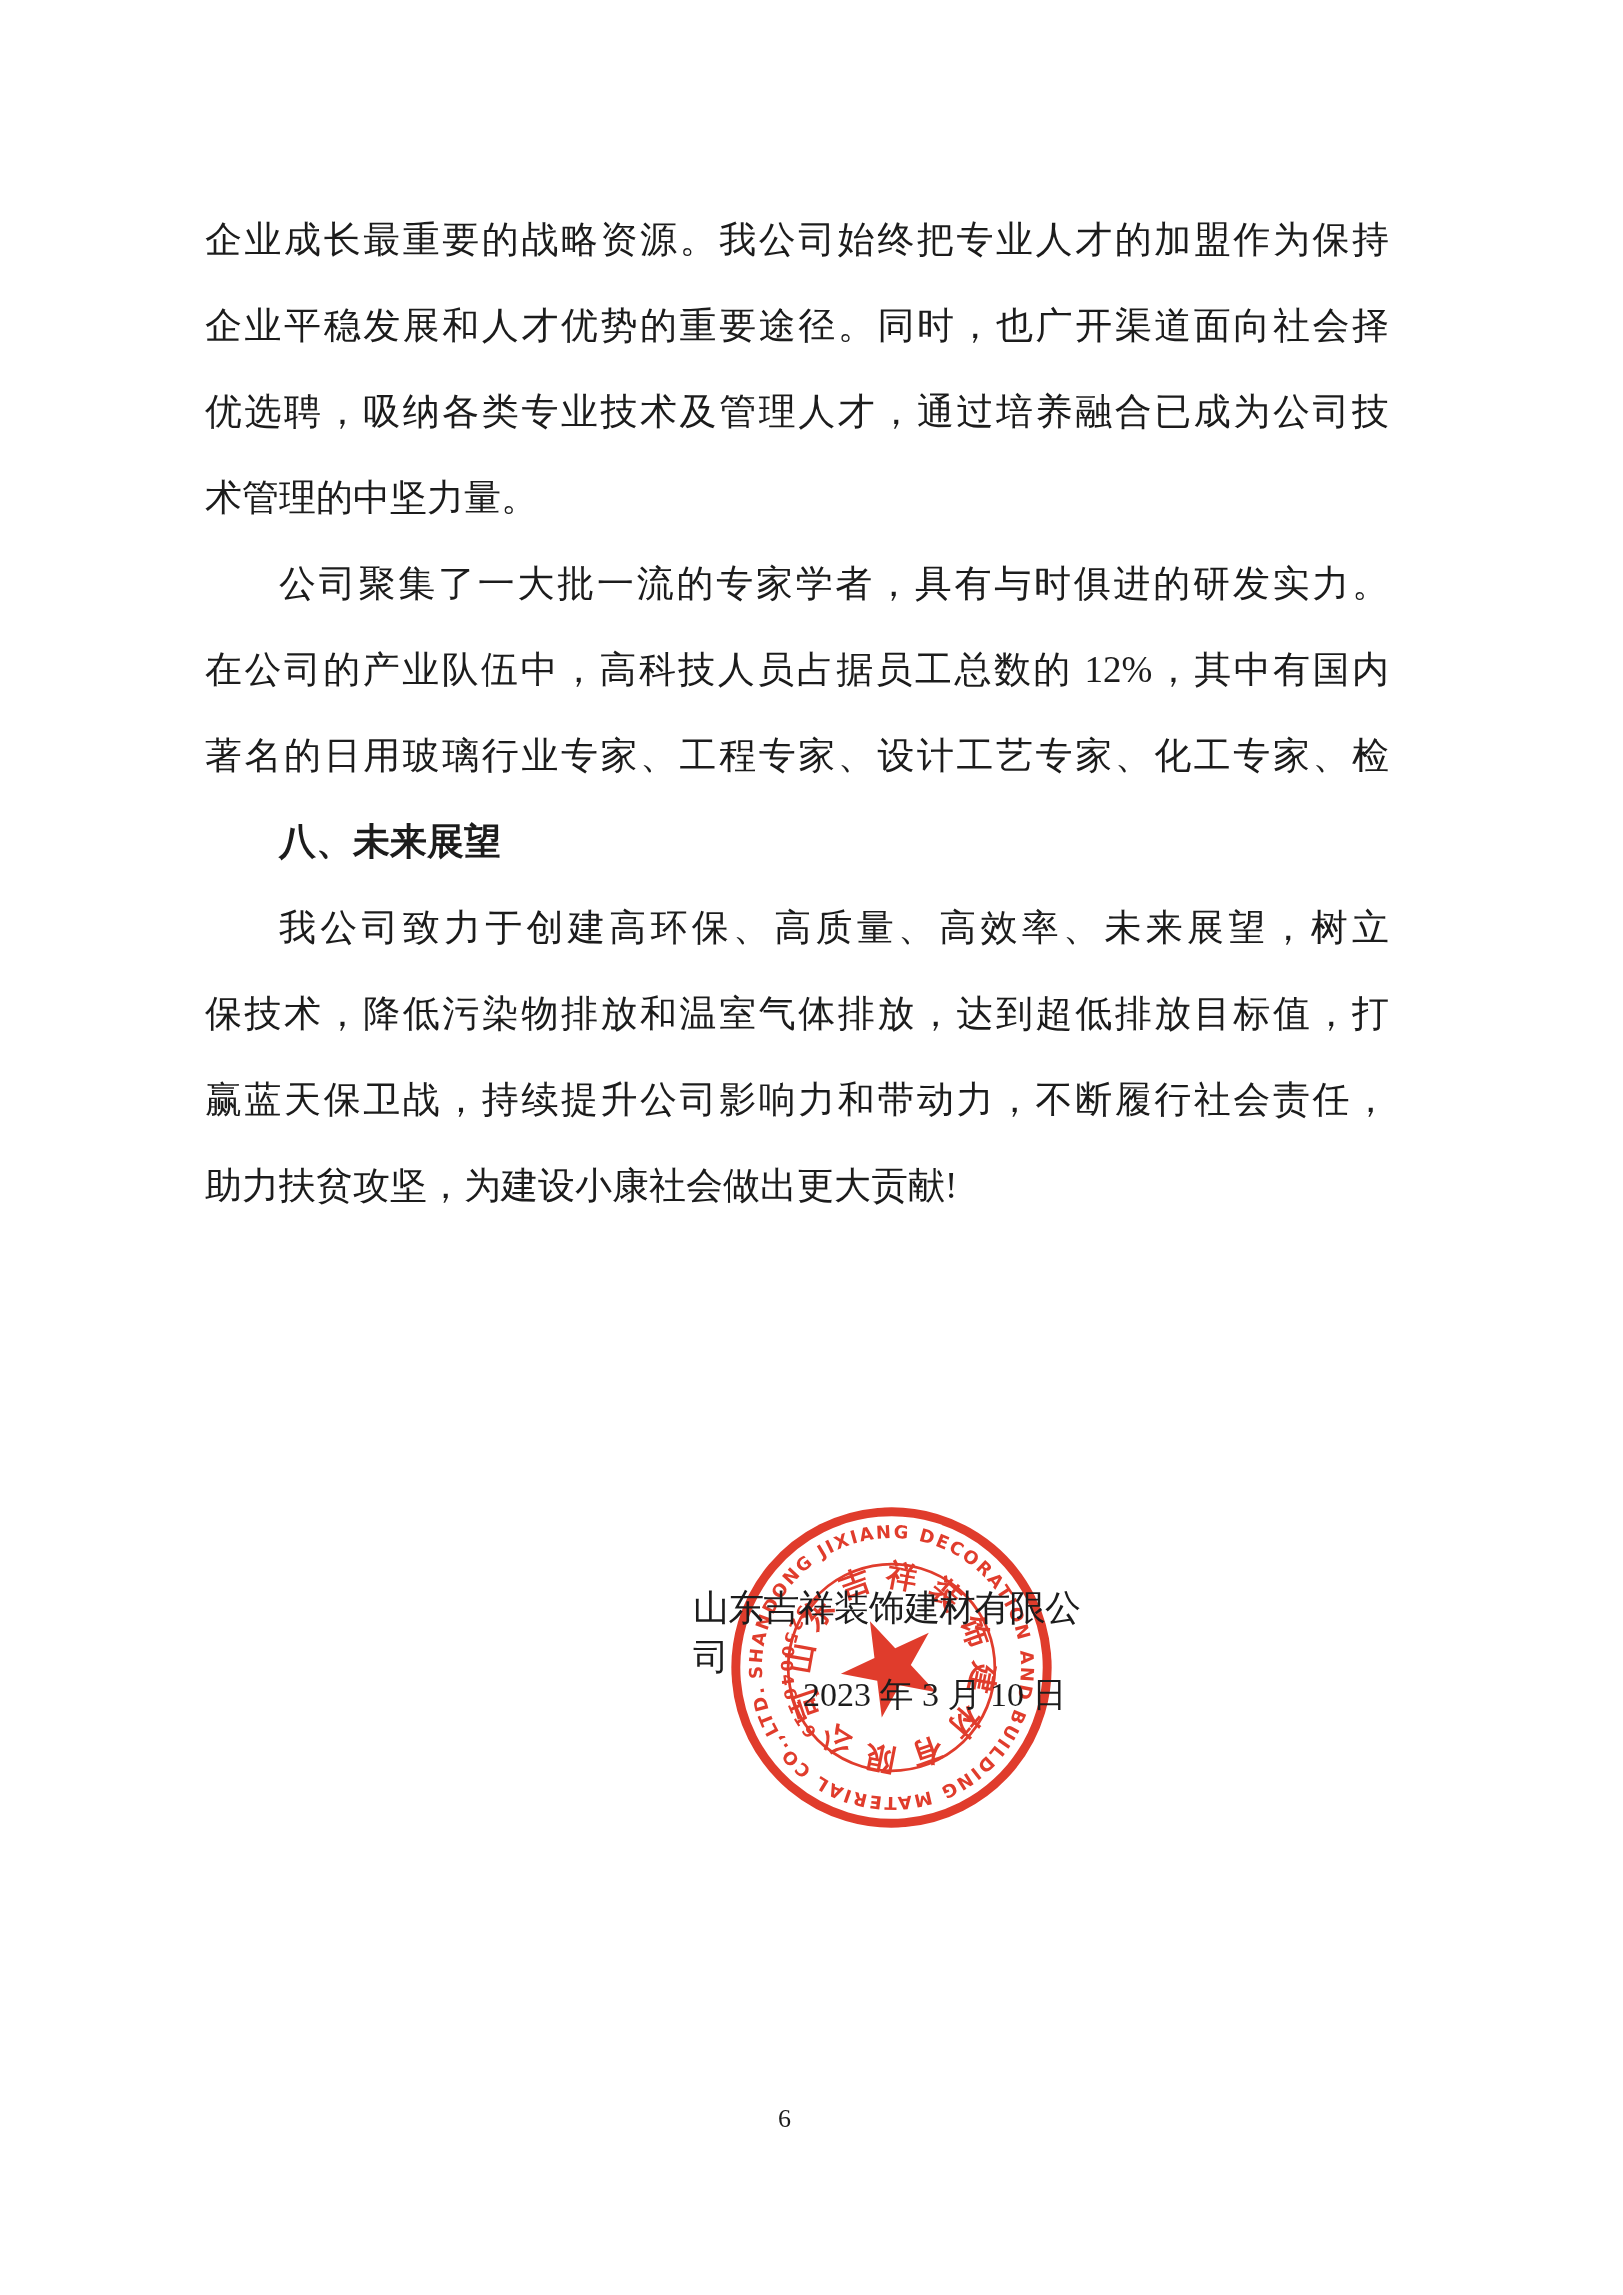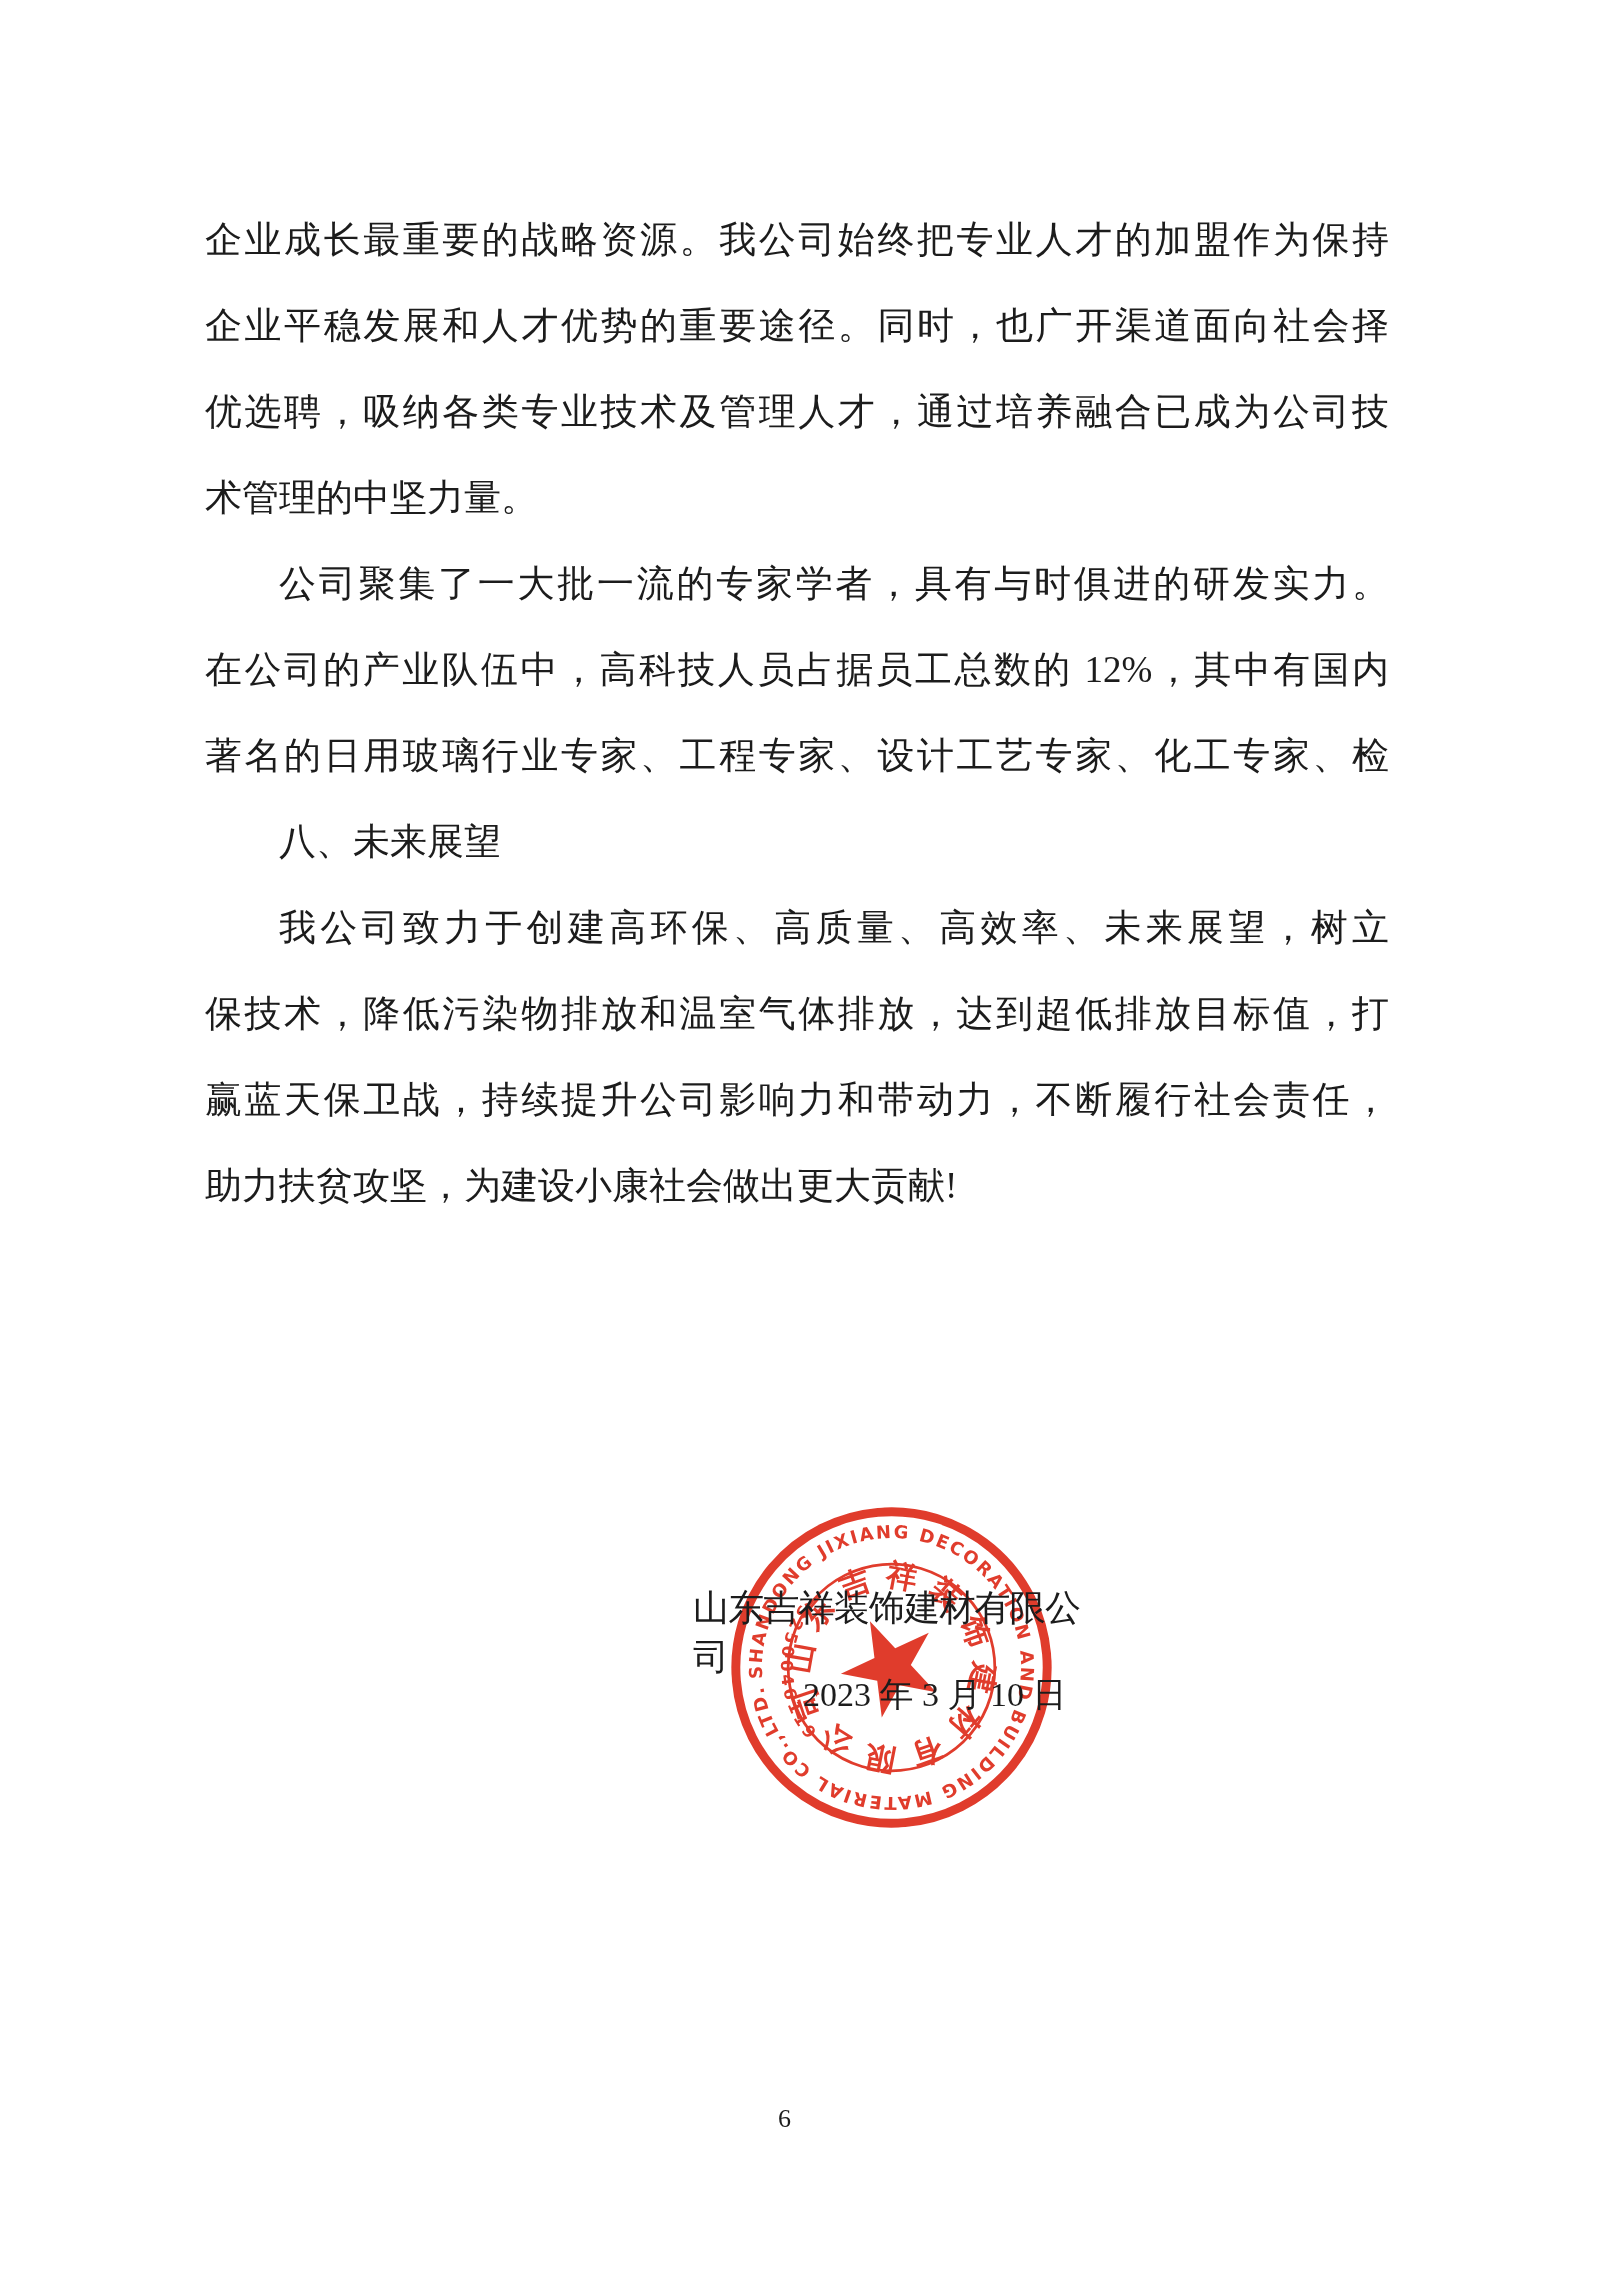--- a/index.html
+++ b/index.html
@@ -18,21 +18,21 @@
     font-size:37px;
   }
   .bline{
     height:86px;
     line-height:86px;
     white-space:normal;
   }
   .j{ text-align:justify; text-align-last:justify; }
   .l{ text-align:center; text-align-last:left; }
   .ind{ text-indent:74px; }
-  .heading{ font-weight:normal; }
+  .heading{ font-weight:bold; }
   .sig-company{
     position:absolute;
     left:693px;top:1584px;
     width:397px;
     font-size:36px;
     letter-spacing:-0.8px;
     z-index:3;
   }
   .sig-date{
     position:absolute;

